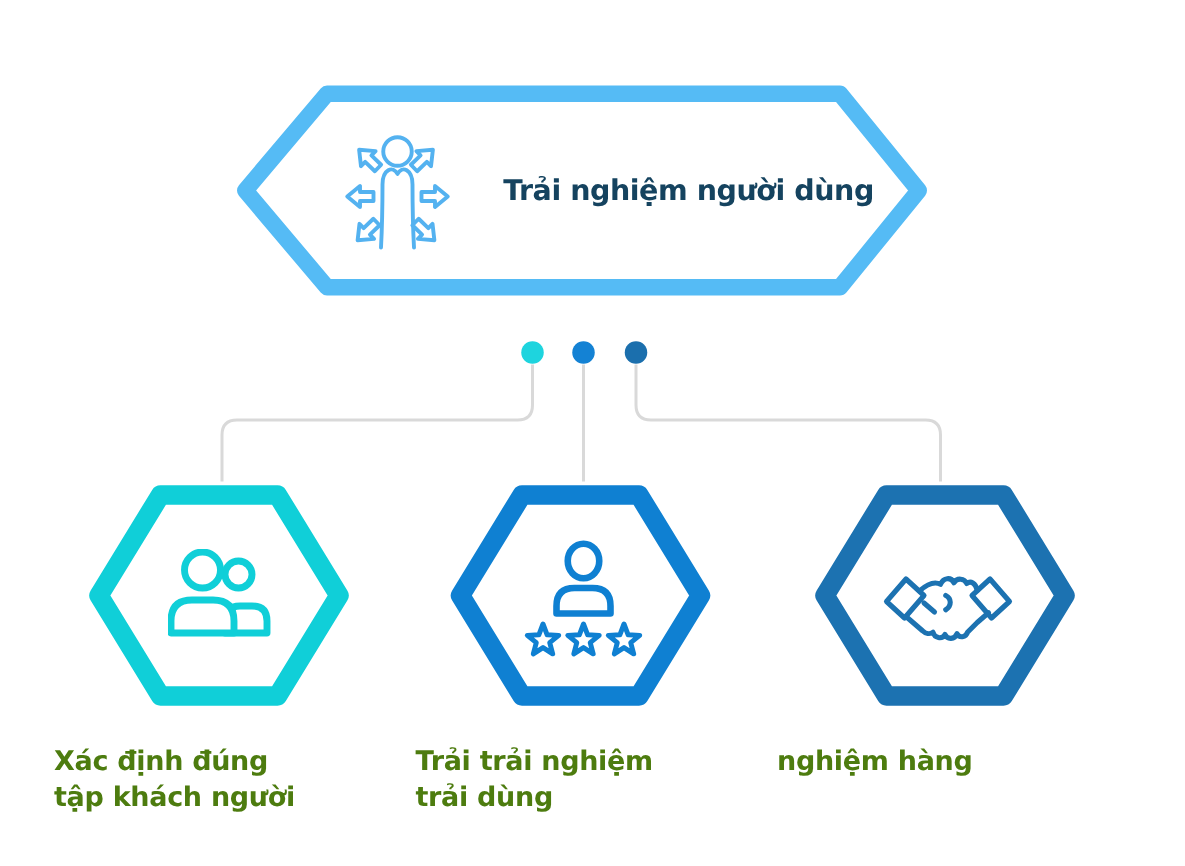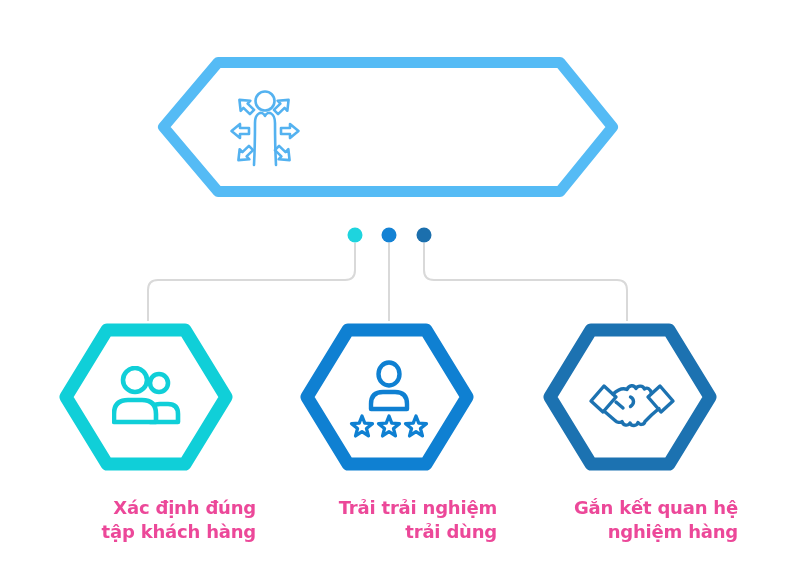--- a/index.html
+++ b/index.html
@@ -9,22 +9,22 @@
     position:relative;
   }
   .stage{position:absolute;left:0;top:0;width:790px;height:577px;}
   .abs{position:absolute;}
   .banner-title{
     position:absolute;left:326px;top:116px;width:266px;
     text-align:center;font-size:19px;font-weight:bold;color:#15435F;
     letter-spacing:-0.3px;white-space:nowrap;
   }
   .node-label{
-    position:absolute;width:220px;top:496px;text-align:right;
-    font-size:18px;font-weight:bold;color:#ec4899;line-height:24px;
+    position:absolute;width:220px;top:496px;text-align:left;
+    font-size:18px;font-weight:bold;color:#4d7c0f;line-height:24px;
     letter-spacing:-0.2px;
   }
   .node-label span{display:block;}
   .lbl-0{left:36px;}
   .lbl-1{left:277px;}
   .lbl-2{left:518px;}
   svg{display:block;}
 </style>
 </head>
 <body>
@@ -52,20 +52,21 @@
       <path d="M30,77 C31,58 31,44 31,35 C31,25 38,22 41,28 C44,22 51,25 51,35 C51,44 51,58 52,77"></path>
       <path transform="translate(57,43)" d="M0,-3 L9,-3 L9,-7 L17.5,0 L9,7 L9,3 L0,3 Z"></path>
       <path transform="translate(25,43) rotate(180)" d="M0,-3 L9,-3 L9,-7 L17.5,0 L9,7 L9,3 L0,3 Z"></path>
       <path transform="translate(52,24) rotate(-44)" d="M0,-3 L9,-3 L9,-7 L17.5,0 L9,7 L9,3 L0,3 Z"></path>
       <path transform="translate(53,60) rotate(44)" d="M0,-3 L9,-3 L9,-7 L17.5,0 L9,7 L9,3 L0,3 Z"></path>
       <path transform="translate(28,24) rotate(224)" d="M0,-3 L9,-3 L9,-7 L17.5,0 L9,7 L9,3 L0,3 Z"></path>
       <path transform="translate(27,60) rotate(136)" d="M0,-3 L9,-3 L9,-7 L17.5,0 L9,7 L9,3 L0,3 Z"></path>
     </g>
   </svg>
 
+  <div class="banner-title">Trải nghiệm người dùng</div>
 
   <svg class="abs" style="left:57px;top:320px" width="178" height="154" viewBox="0 0 178 154">
     <polygon points="9,77 50,10 128,10 169,77 128,144 50,144" fill="#ffffff" stroke-width="13" stroke-linejoin="round" stroke="#10CFD8"></polygon>
   </svg>
 
   <svg class="abs" style="left:112px;top:366px" width="72" height="60" viewBox="0 0 72 60">
     <g fill="#ffffff" stroke-width="4.6" stroke-linejoin="round" stroke="#10CFD8">
       <circle cx="47" cy="17" r="9"></circle>
       <path d="M38,56 L38,48 Q38,38 48,38 L56,38 Q66,38 66,48 L66,56 Z"></path>
       <circle cx="23" cy="14" r="12"></circle>
@@ -97,24 +98,23 @@
       <path d="M85 30 L72 15 L60 26 L73 41 Z"></path>
       <path d="M25 23 C30 18.5 35 16.5 39 18.5 C41 14 46 13.5 48 17.5 C50 14 55 14.5 56.5 18 C59 16 62.5 17.5 63.5 22.5"></path>
       <path d="M16 40 L27 49.5 C29 51.5 32 52 34 50.5 C35 54.5 40 55.5 42 52 C43.5 55.5 48.5 55.5 50 51.5 C51.5 54.5 56 54 57 50.5 L63.5 44 L71 37.5"></path>
       <path d="M42.5 26 C46.5 28 46.5 33 42.5 35.5"></path>
       <path d="M28 31 L35 37"></path>
     </g>
   </svg>
 
   <div class="node-label lbl-0">
     <span>Xác định đúng</span>
-    <span>tập khách hàng</span>
+    <span>tập khách người</span>
   </div>
   <div class="node-label lbl-1">
     <span>Trải trải nghiệm</span>
     <span>trải dùng</span>
   </div>
   <div class="node-label lbl-2">
-    <span>Gắn kết quan hệ</span>
     <span>nghiệm hàng</span>
   </div>
 
 </div>
 
 </body></html>

